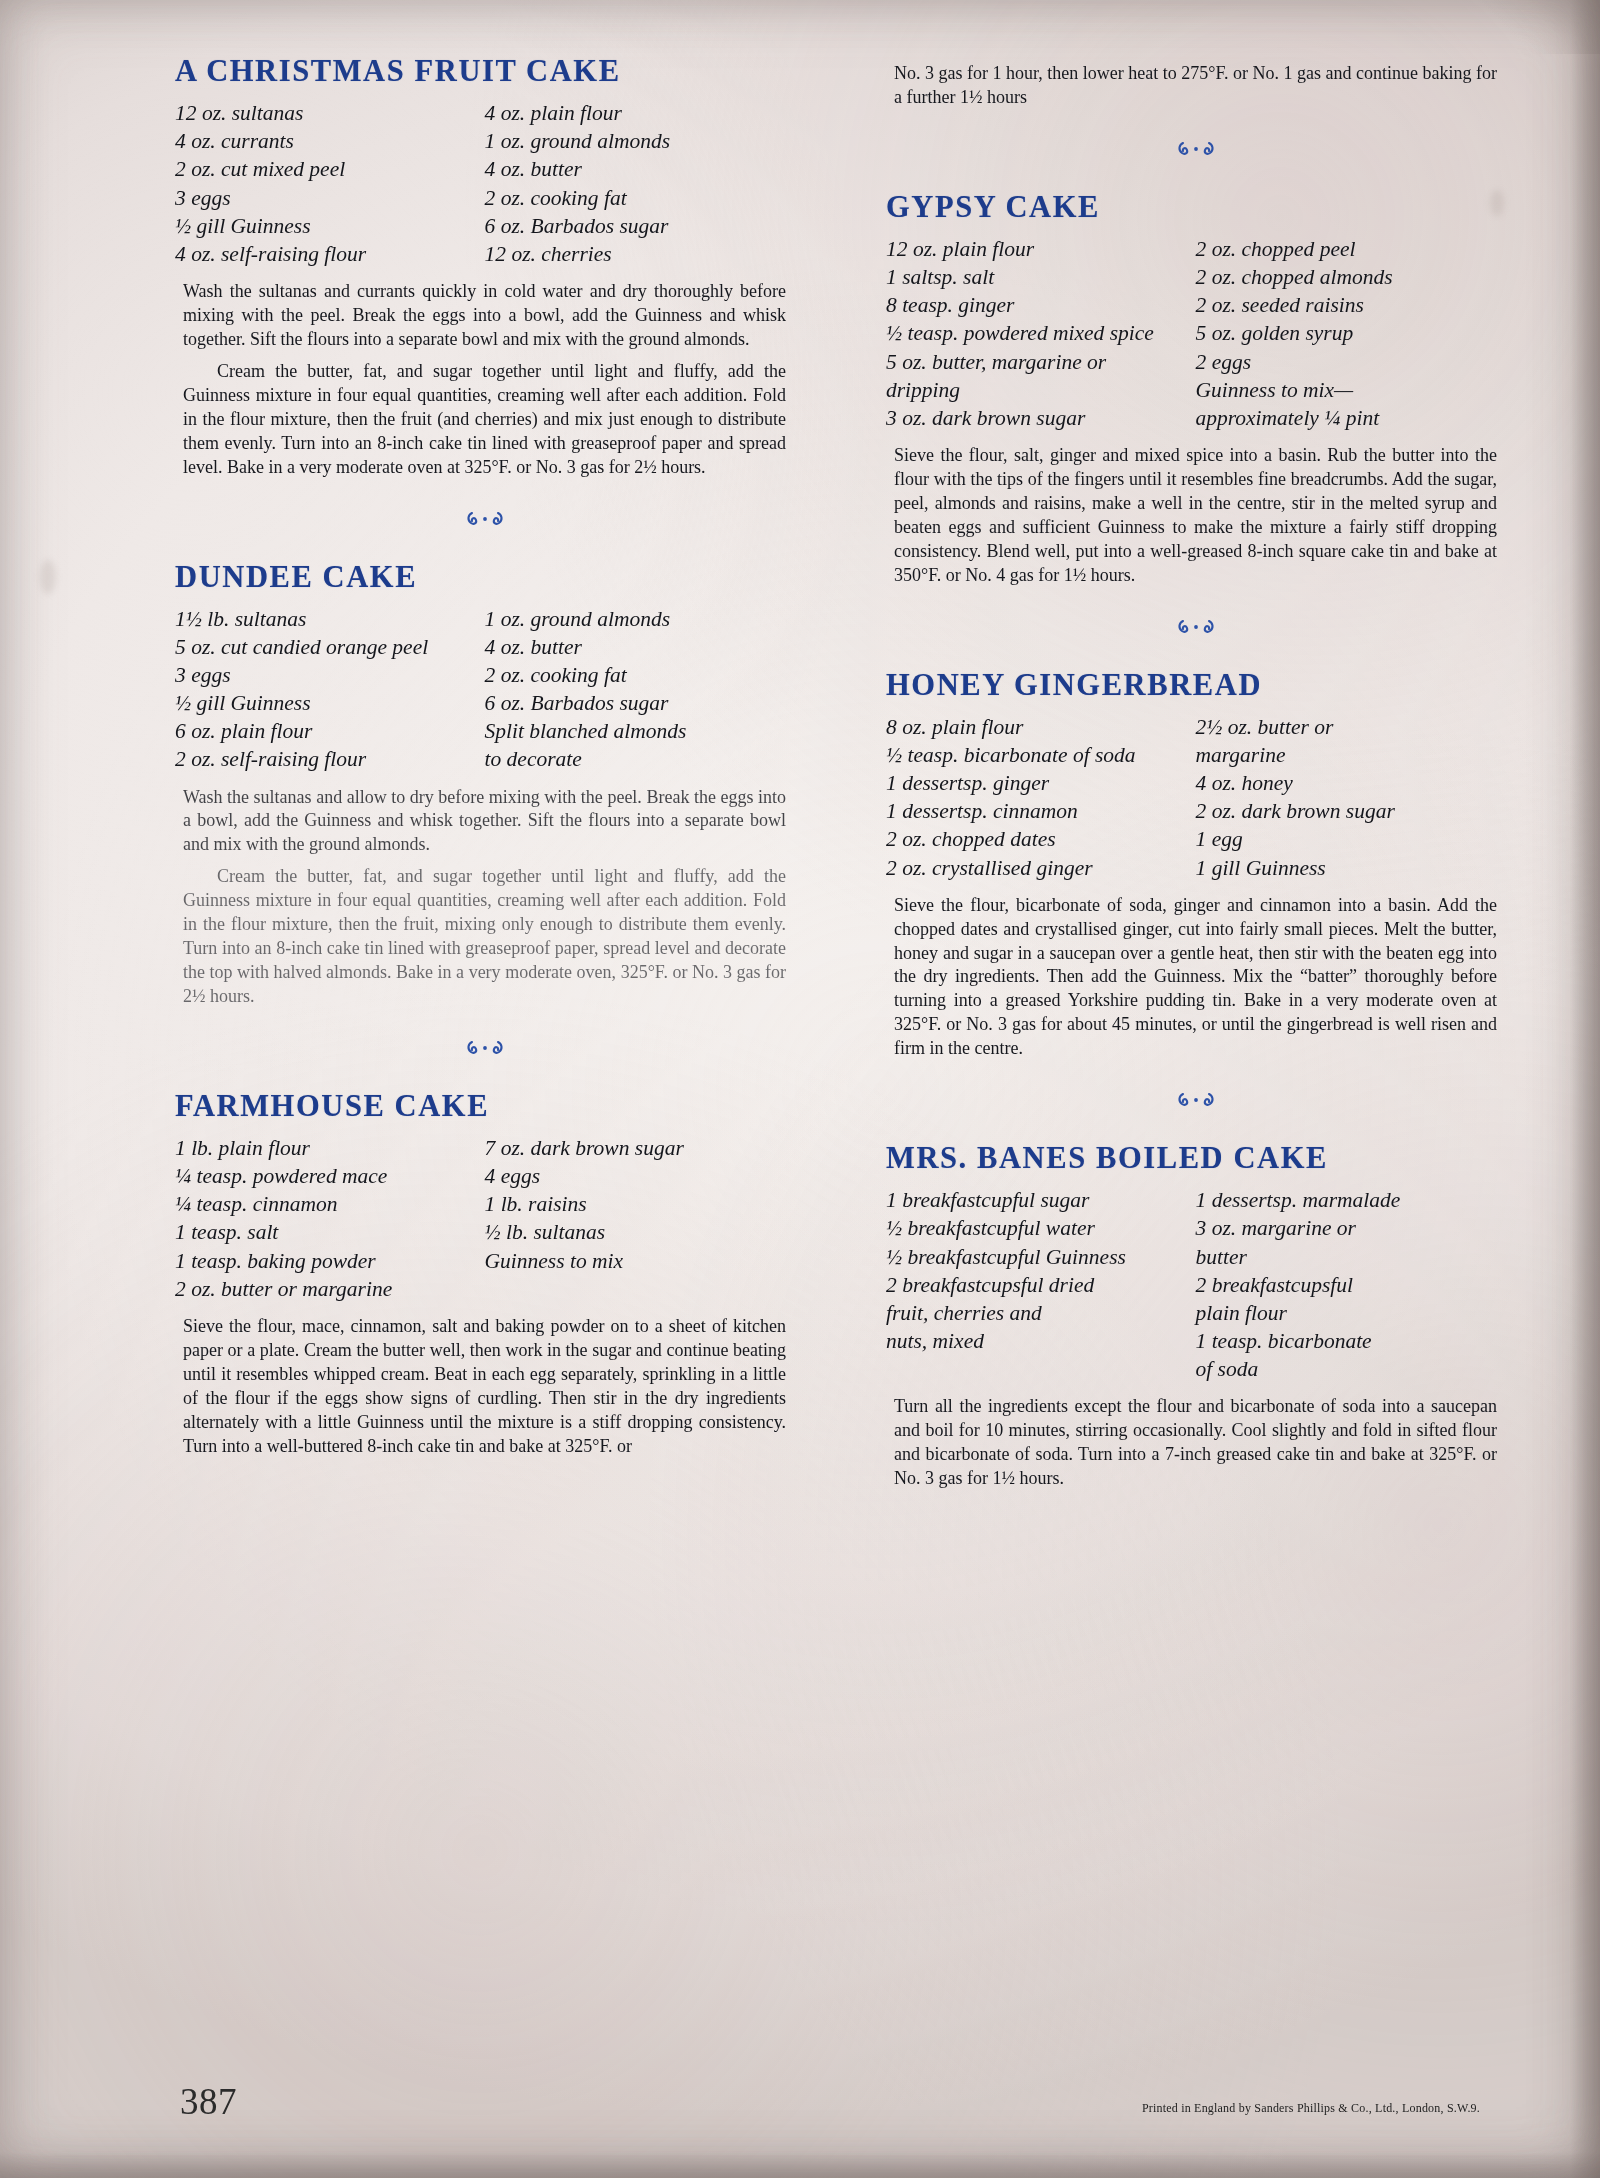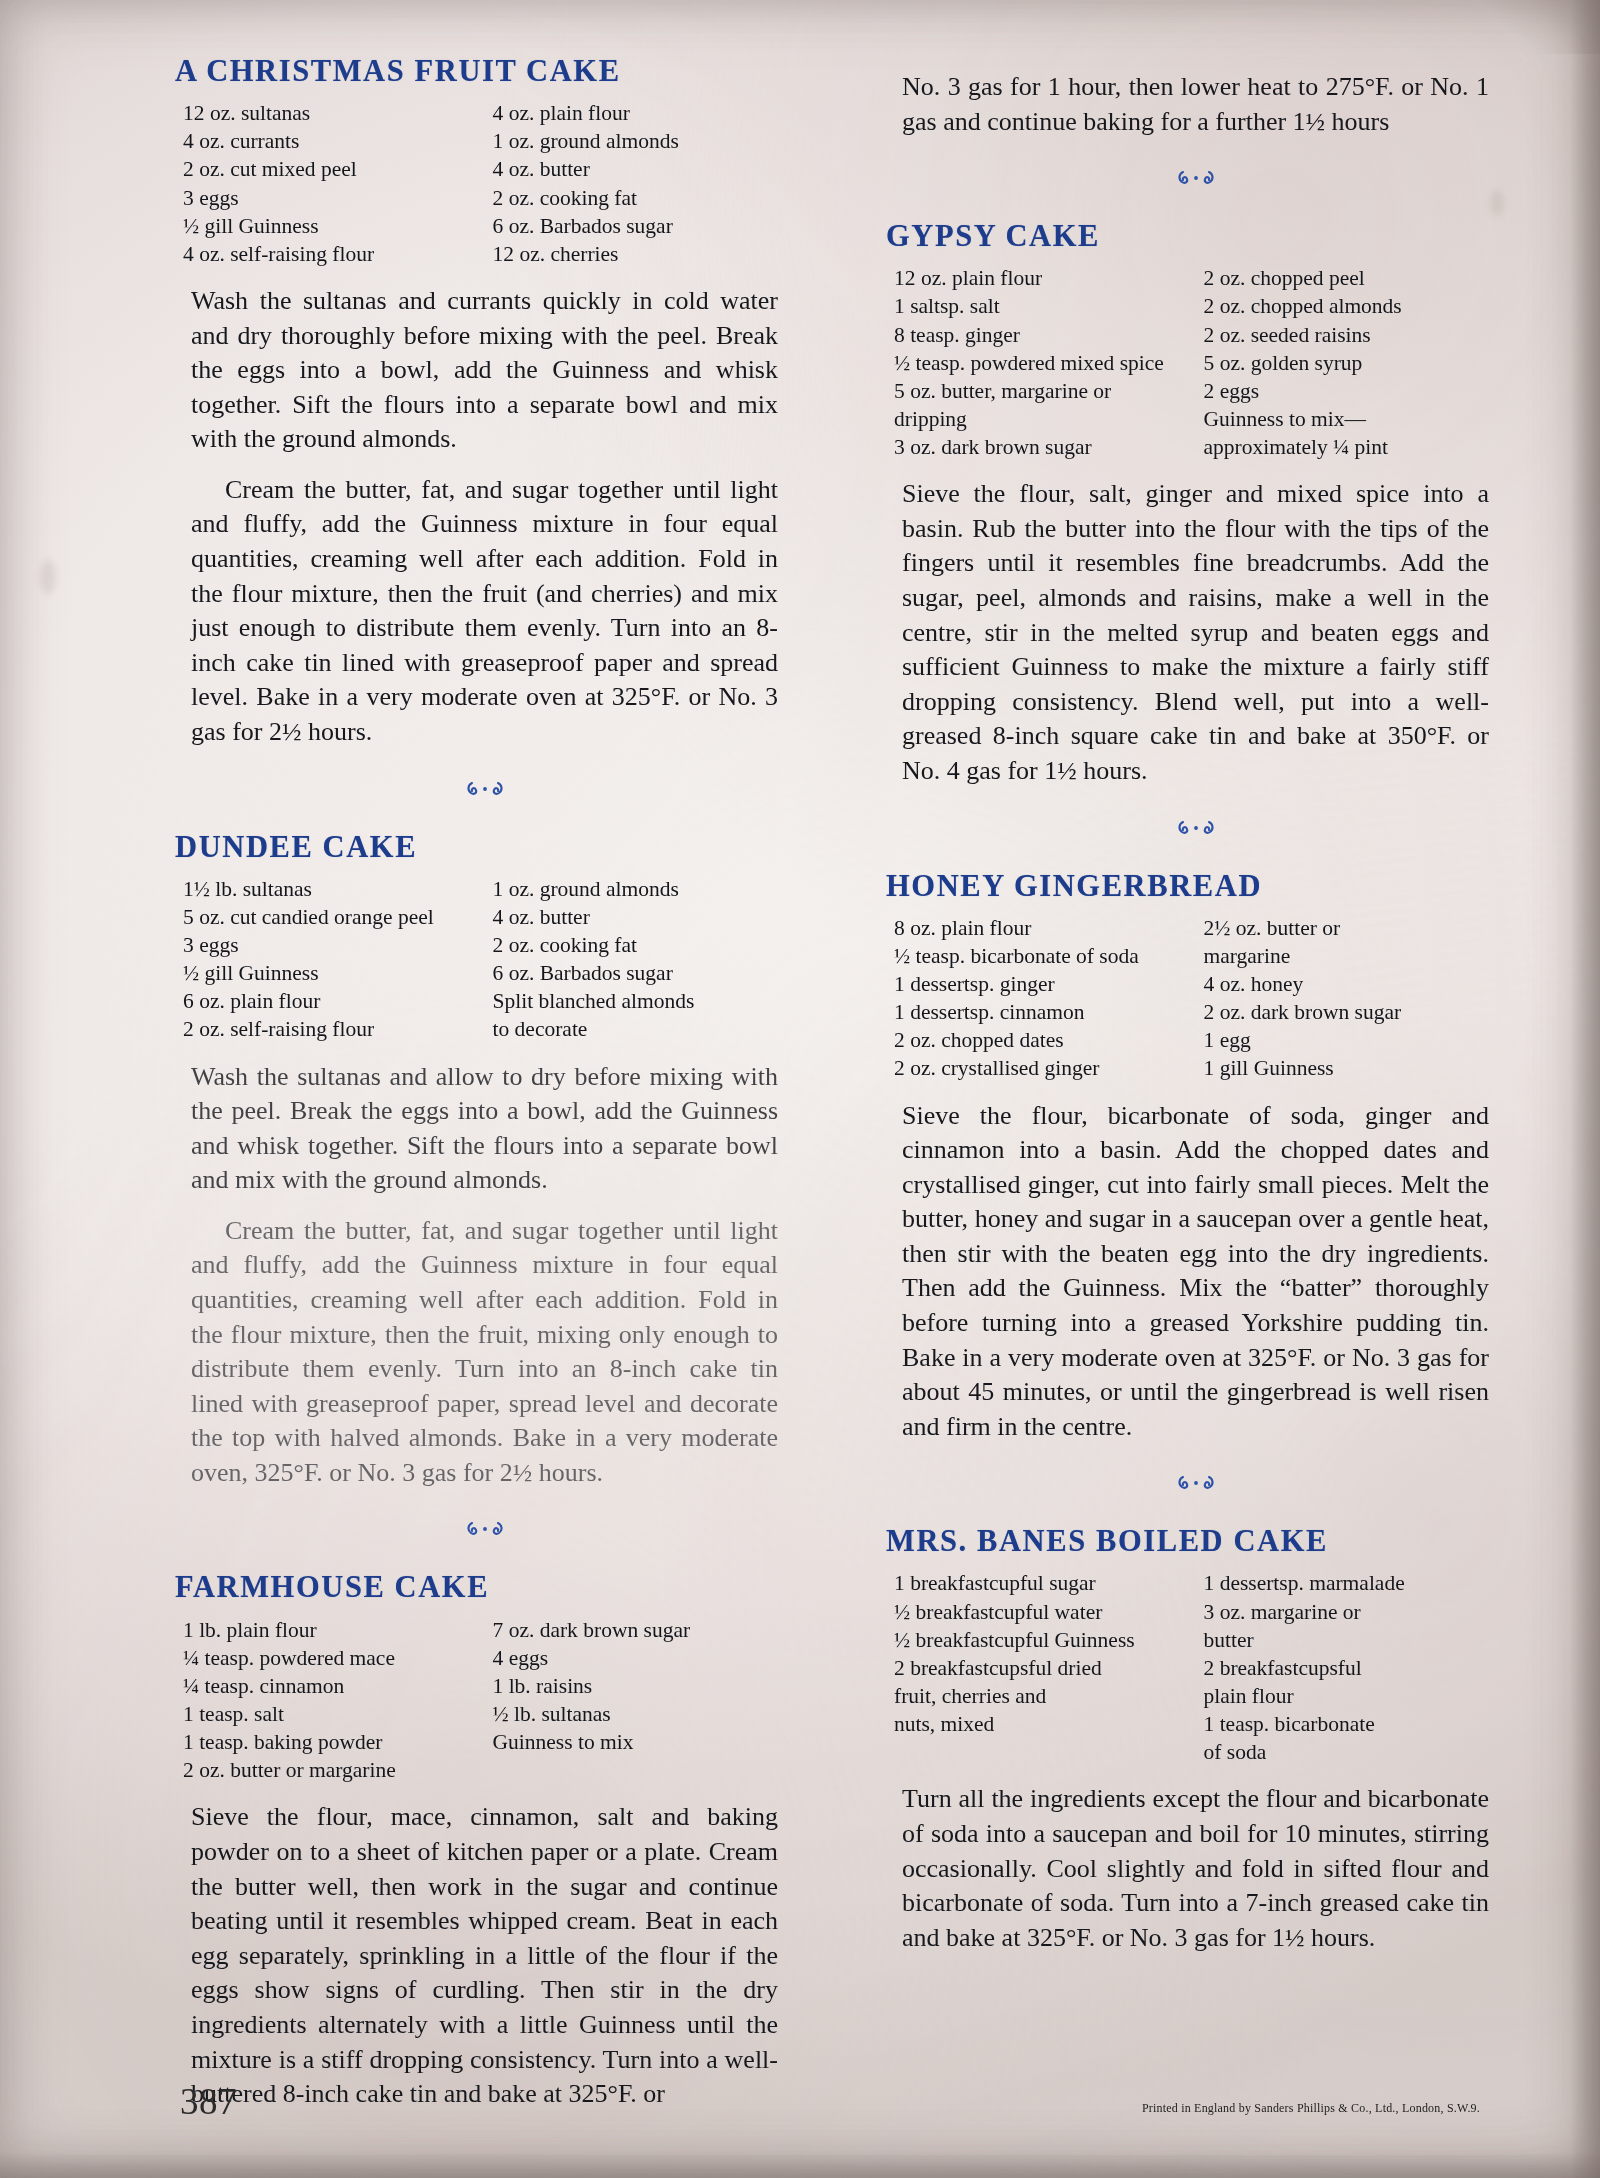--- a/index.html
+++ b/index.html
@@ -89,39 +89,40 @@
     font-weight: 600;
     letter-spacing: 1.6px;
     margin: 0 0 10px 0;
     line-height: 1.15;
     text-shadow: 0 0 1px rgba(29,60,140,0.35);
   }
 
   .ing-table {
     width: 100%;
     border-collapse: collapse;
-    margin: 0 0 12px 8px;
+    margin: 0 0 12px 0;
+    font-style: italic;
   }
   .ing-table td {
     font-size: 21.5px;
     line-height: 1.31;
     padding: 0;
     vertical-align: top;
     color: #14161c;
   }
   .ing-table td.c-left  { width: 50%; padding-right: 10px; }
   .ing-table td.c-right { width: 50%; }
 
   .ing-indent-1 { padding-left: 24px; }
   .ing-indent-2 { padding-left: 62px; }
 
   p.body {
-    font-size: 26px;
+    font-size: 18px;
     line-height: 1.33;
-    margin: 16px;
+    margin: 8px;
     text-align: justify;
     color: #16181e;
     hyphens: none;
   }
   p.body + p.body { text-indent: 34px; }
 
   
   .faded-a { color: #3c4048; opacity: 0.80; }
   .faded-b { color: #4a4e57; opacity: 0.62; }
 

